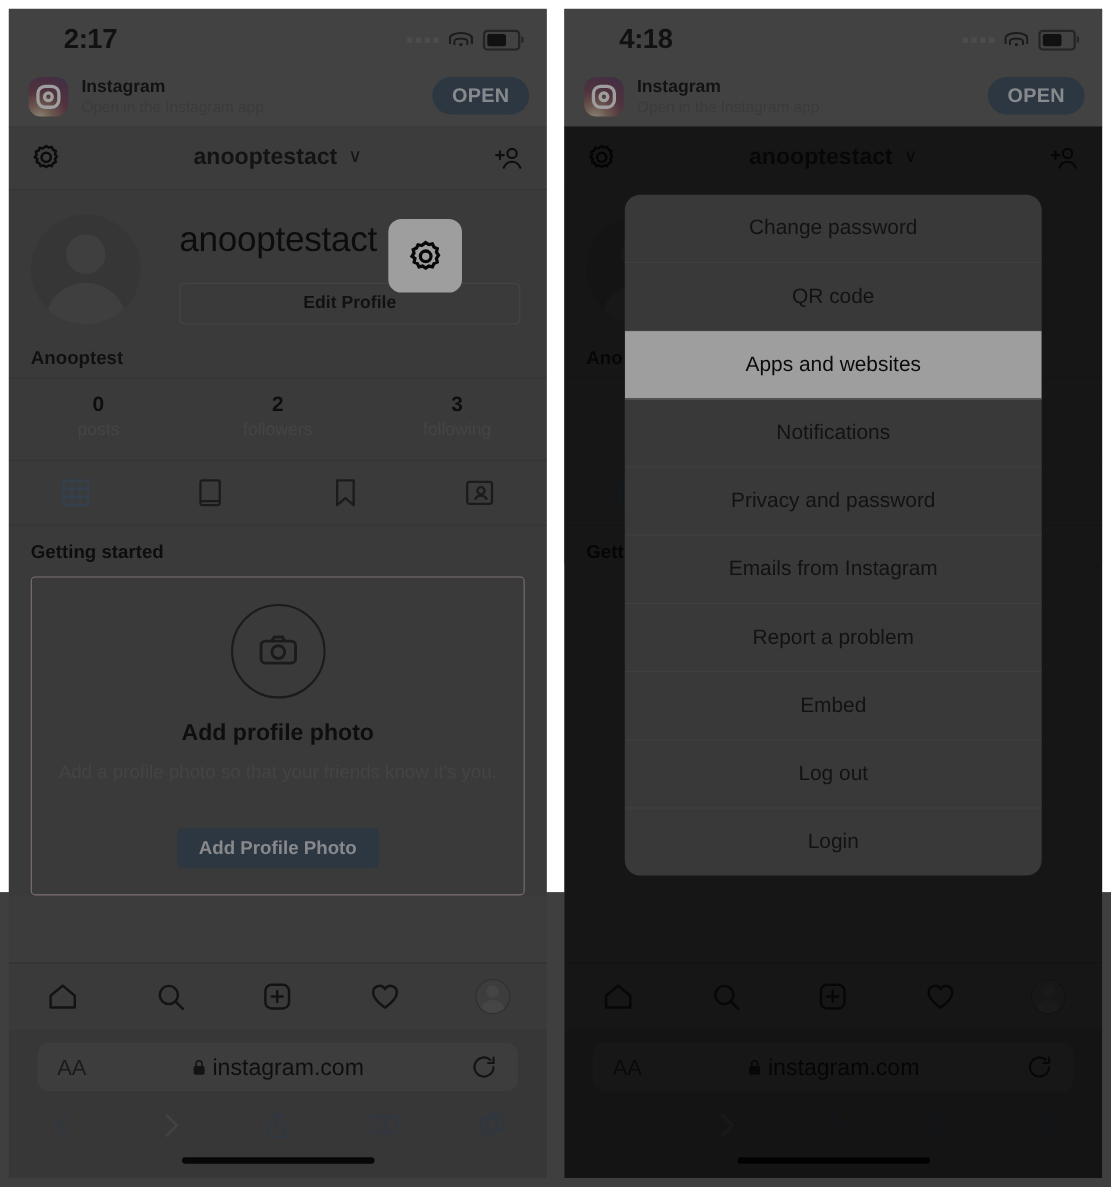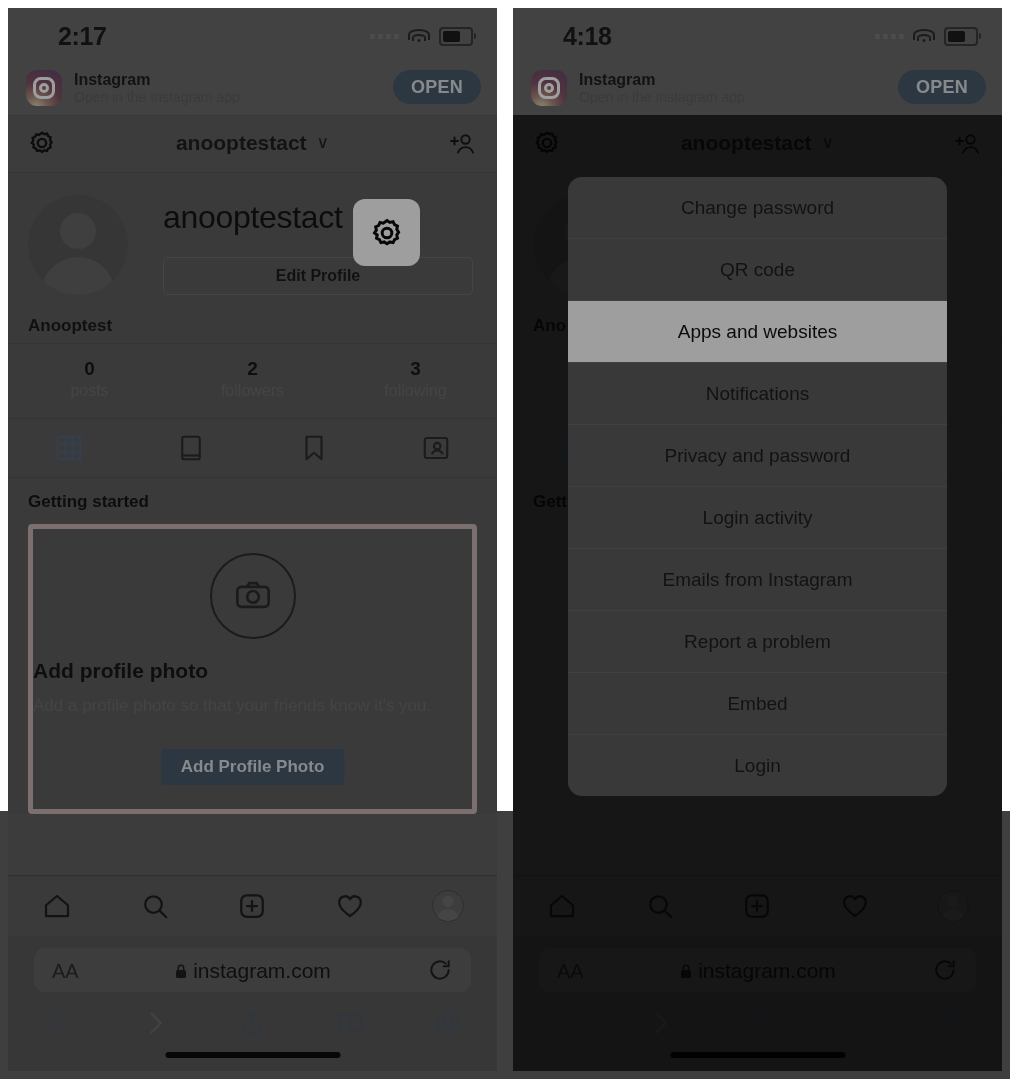--- a/index.html
+++ b/index.html
@@ -67,21 +67,21 @@
   .stat b{display:block;font-size:19px;color:#161616;font-weight:bold;}
   .stat span{display:block;font-size:16px;color:#6e6e6e;margin-top:2px;}
 
   
   .tabs{position:relative;height:58px;display:flex;background:#5e5e5e;border-bottom:1px solid #545454;}
   .tab{flex:1;display:flex;align-items:center;justify-content:center;}
 
   
   .gs{position:relative;background:#5e5e5e;padding:14px 20px 0;}
   .gs-title{font-size:17px;font-weight:bold;color:#151515;}
-  .gs-card{margin-top:12px;border:5px solid #fca5a5;border-radius:4px;padding:24px 0 0;position:relative;height:290px;box-sizing:border-box;}
+  .gs-card{margin-top:12px;border:1px solid #fca5a5;border-radius:4px;padding:24px 0 0;text-align:center;position:relative;height:290px;box-sizing:border-box;}
   .camcircle{width:82px;height:82px;margin:0 auto;border:2px solid #2c2c2c;border-radius:50%;display:flex;align-items:center;justify-content:center;}
   .gs-h{margin-top:20px;font-size:21px;font-weight:bold;color:#161616;}
   .gs-p{margin-top:12px;font-size:17px;line-height:1.35;color:#6d6d6d;}
   .gs-btn{position:absolute;left:50%;transform:translateX(-50%);bottom:24px;background:#1a5fa8;color:#cfdff1;
     font-size:17px;font-weight:bold;padding:8px 20px;border-radius:4px;white-space:nowrap;}
 
   
   .igbottom{position:absolute;left:0;right:0;bottom:135px;height:60px;background:#5e5e5e;border-top:1px solid #4e4e4e;
     display:flex;align-items:center;}
   .igbottom .bn{flex:1;display:flex;align-items:center;justify-content:center;}
@@ -482,21 +482,21 @@
     </div>
 
     <div class="scrim" style="top:107px;"></div>
 
     <div class="sheet">
       <div class="sheet-item">Change password</div>
       <div class="sheet-item">QR code</div>
       <div class="sheet-item sel">Apps and websites</div>
       <div class="sheet-item">Notifications</div>
       <div class="sheet-item">Privacy and password</div>
-      <div class="sheet-item">Login activity</div>
       <div class="sheet-item">Emails from Instagram</div>
       <div class="sheet-item">Report a problem</div>
       <div class="sheet-item">Embed</div>
+      <div class="sheet-item">Log out</div>
       <div class="sheet-item">Login</div>
     </div>
   </div>
 
 </div>
 
 </body></html>

